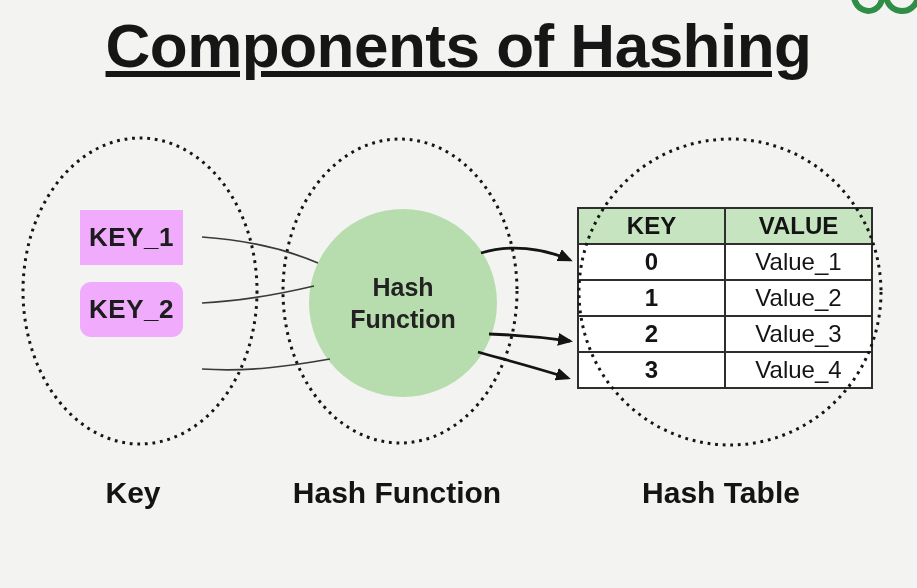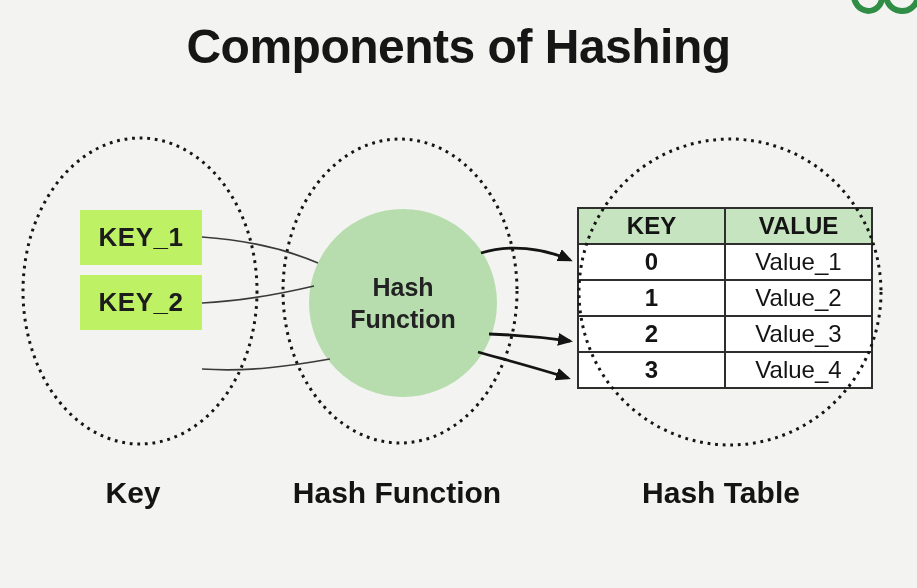--- a/index.html
+++ b/index.html
@@ -10,58 +10,59 @@
     width: 917px;
     height: 588px;
     background: #f3f3f1;
     overflow: hidden;
   }
 
   
   .title {
     position: absolute;
     left: 0; right: 0; top: 10px;
-    margin: 9px;
-    text-align: center;
-    font-size: 48px;
+    margin: 0;
+    text-align: center;
+    font-size: 62px;
     font-weight: 700;
     letter-spacing: -0.5px;
     color: #161616;
+    text-decoration: underline;
   }
 
   
   .logo { position: absolute; left: 845px; top: 0; width: 72px; height: 20px; }
   .logo .arc {
     position: absolute;
     display: block;
     border: 6px solid #2f8d46;
     border-radius: 50%;
     background: transparent;
   }
   .logo .a1 { left: 6px; top: -22px; width: 22px; height: 24px; transform: rotate(-18deg); }
   .logo .a2 { left: 38px; top: -24px; width: 26px; height: 26px; transform: rotate(8deg); }
 
   
   .keybox {
     position: absolute;
     left: 80px;
-    width: 122px;
+    width: 103px;
     height: 55px;
-    background: #bef264;
+    background: #f0abfc;
     color: #1c1c1c;
     font-size: 26px;
     font-weight: 700;
     letter-spacing: 0.5px;
     display: flex;
     align-items: center;
     justify-content: center;
     z-index: 2;
   }
   .kb1 { top: 210px; }
-  .kb2 { top: 275px; }
+  .kb2 { top: 282px; border-radius: 11px; }
   .kb3 { top: 345px; }
 
   
   .hash-circle {
     position: absolute;
     left: 309px;
     top: 209px;
     width: 188px;
     height: 188px;
     border-radius: 50%;

